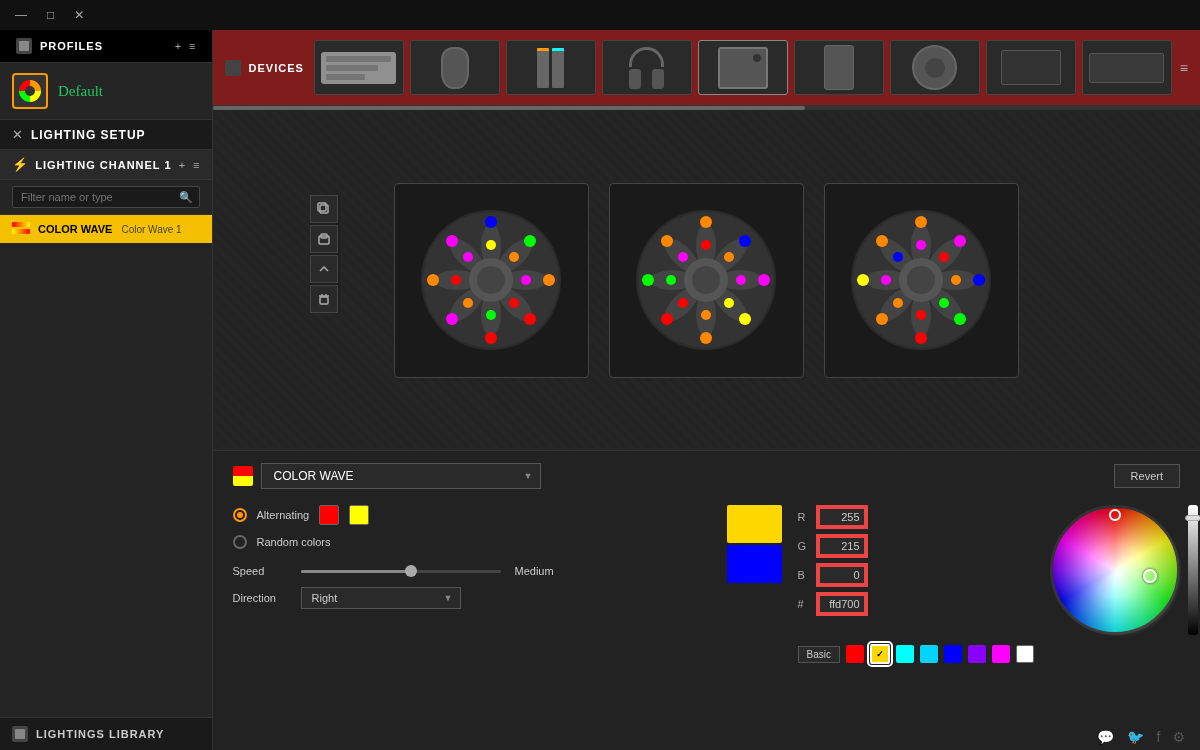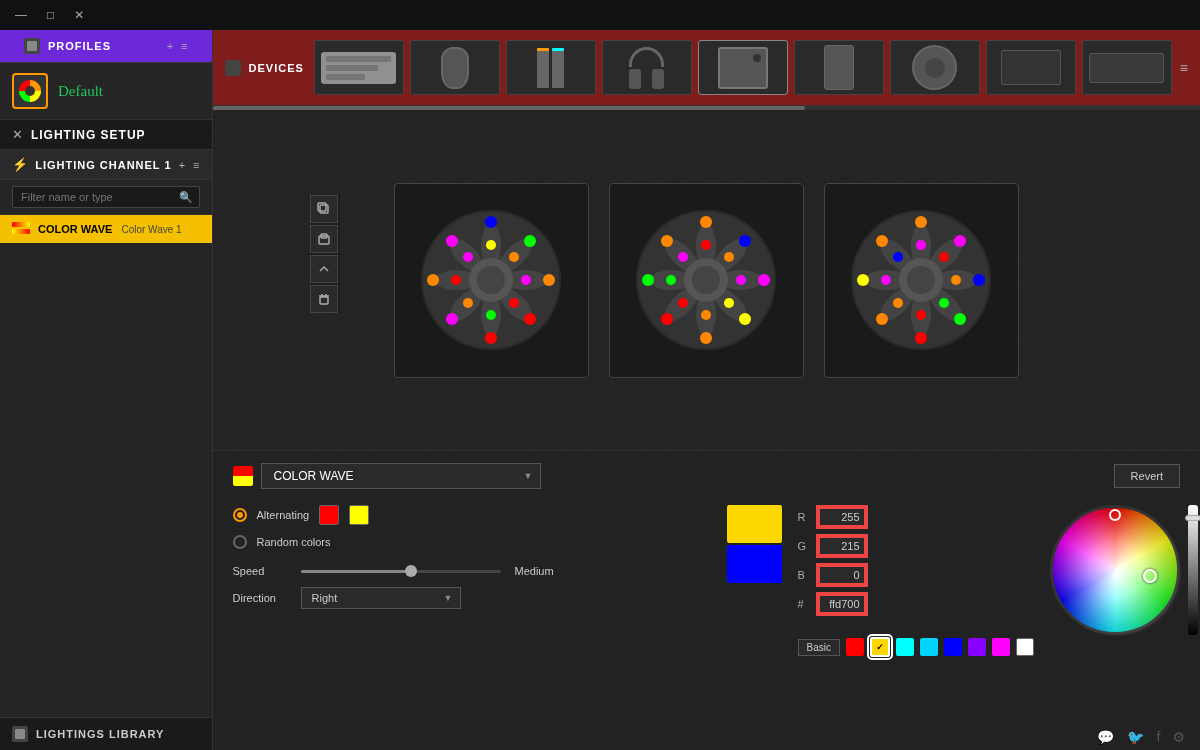--- a/index.html
+++ b/index.html
@@ -40,22 +40,22 @@
     #sidebar {
       width: 310px;
       background: #252525;
       display: flex;
       flex-direction: column;
       border-right: 1px solid #333;
     }
 
     
     #profiles-header {
-      background: #6d28d9;
-      padding: 8px 24px;
+      background: #000000;
+      padding: 8px 16px;
       display: flex;
       align-items: center;
       justify-content: space-between;
       border-bottom: 1px solid #333;
     }
     .section-title { color: #fff; font-size: 11px; font-weight: bold; letter-spacing: 1px; display: flex; align-items: center; gap: 8px; }
     .header-actions { display: flex; gap: 8px; color: #aaa; }
 
     #profile-item {
       display: flex;
@@ -535,21 +535,21 @@
       transform: translate(-50%, -50%);
       top: 6%;
       left: 50%;
     }
 
     
     #basic-colors {
       display: flex;
       align-items: center;
       gap: 6px;
-      margin-top: 16px;
+      margin-top: 23px;
     }
     .basic-btn {
       background: #2a2a2a;
       border: 1px solid #555;
       color: #ccc;
       padding: 2px 8px;
       font-size: 10px;
       cursor: pointer;
     }
     .basic-swatch {

